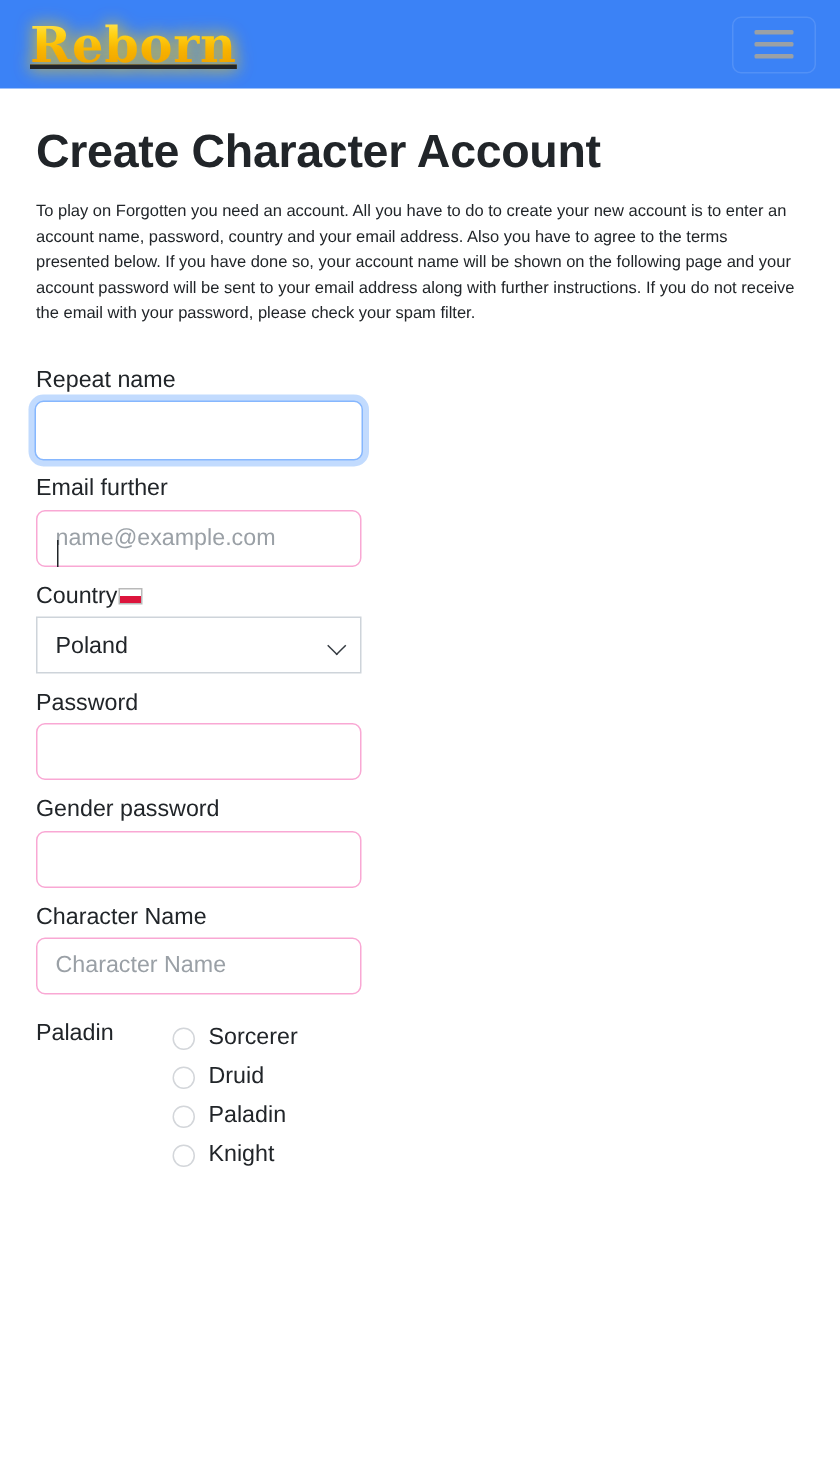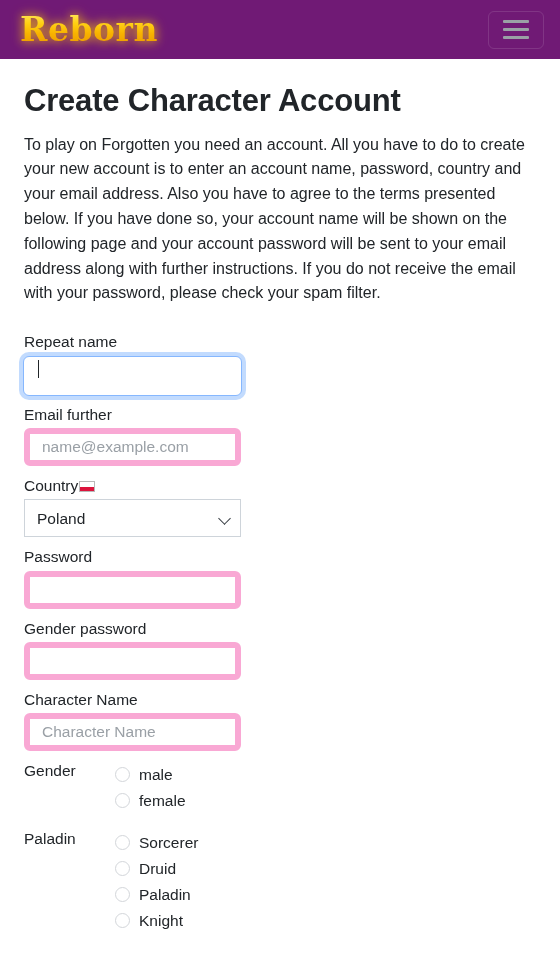--- a/index.html
+++ b/index.html
@@ -9,26 +9,27 @@
     width: 560px; height: 980px;
     background: #ffffff;
     font-family: "Liberation Sans", sans-serif;
     overflow: hidden;
   }
   body { color: #212529; }
 
   
   .navbar {
     height: 59px;
-    background: #701a75;
+    background: #3b82f6;
     display: flex;
     align-items: center;
     justify-content: space-between;
     padding: 0 16px;
     position: relative;
+    text-decoration: underline;
   }
   .brand {
     font-family: "DejaVu Serif", serif;
     font-size: 33px;
     font-weight: bold;
     font-style: normal;
     letter-spacing: 0.5px;
     line-height: 1;
     background: linear-gradient(180deg, #fff07a 0%, #ffd21a 34%, #f5a800 62%, #e58f00 100%);
     -webkit-background-clip: text;
@@ -65,21 +66,21 @@
     padding: 16px 24px 0 24px;
   }
   h1.page-title {
     font-size: 31px;
     font-weight: bold;
     margin: 8px 0 14px 0;
     line-height: 1.15;
     letter-spacing: -0.2px;
   }
   p.intro {
-    font-size: 16px;
+    font-size: 11px;
     line-height: 1.55;
     margin: 0 0 0 0;
     color: #212529;
     max-width: 520px;
   }
 
   
   .form { margin-top: 26px; }
   .field-label {
     font-size: 15.5px;
@@ -100,21 +101,21 @@
 
   .text-input {
     display: block;
     width: 217px;
     height: 38px;
     padding: 6px 12px;
     font-size: 15.5px;
     font-family: "Liberation Sans", sans-serif;
     color: #212529;
     background: #ffffff;
-    border: 6px solid #f9a8d4;
+    border: 1px solid #f9a8d4;
     border-radius: 6px;
     outline: none;
     margin-bottom: 10px;
   }
   .text-input::placeholder { color: #9aa0a6; }
   .text-input.focused {
     width: 219px;
     height: 40px;
     border: 1px solid #86b7fe;
     box-shadow: 0 0 0 4px rgba(13,110,253,0.25);
@@ -258,33 +259,20 @@
 
     
     <label class="field-label">Gender password</label>
     <input class="text-input" type="password" placeholder="" style="">
 
     
     <label class="field-label">Character Name</label>
     <input class="text-input" type="text" placeholder="Character Name" style="">
 
     
-    <div class="radio-group-row">
-      <span class="radio-group-label">Gender</span>
-      <div class="radio-list">
-        <div class="radio-item">
-          <span class="radio-dot"></span>
-          <span class="radio-text">male</span>
-        </div>
-        <div class="radio-item">
-          <span class="radio-dot"></span>
-          <span class="radio-text">female</span>
-        </div>
-      </div>
-    </div>
 
     
     <div class="radio-group-row" style="margin-top:16px;">
       <span class="radio-group-label">Paladin</span>
       <div class="radio-list">
         <div class="radio-item">
           <span class="radio-dot"></span>
           <span class="radio-text">Sorcerer</span>
         </div>
         <div class="radio-item">

